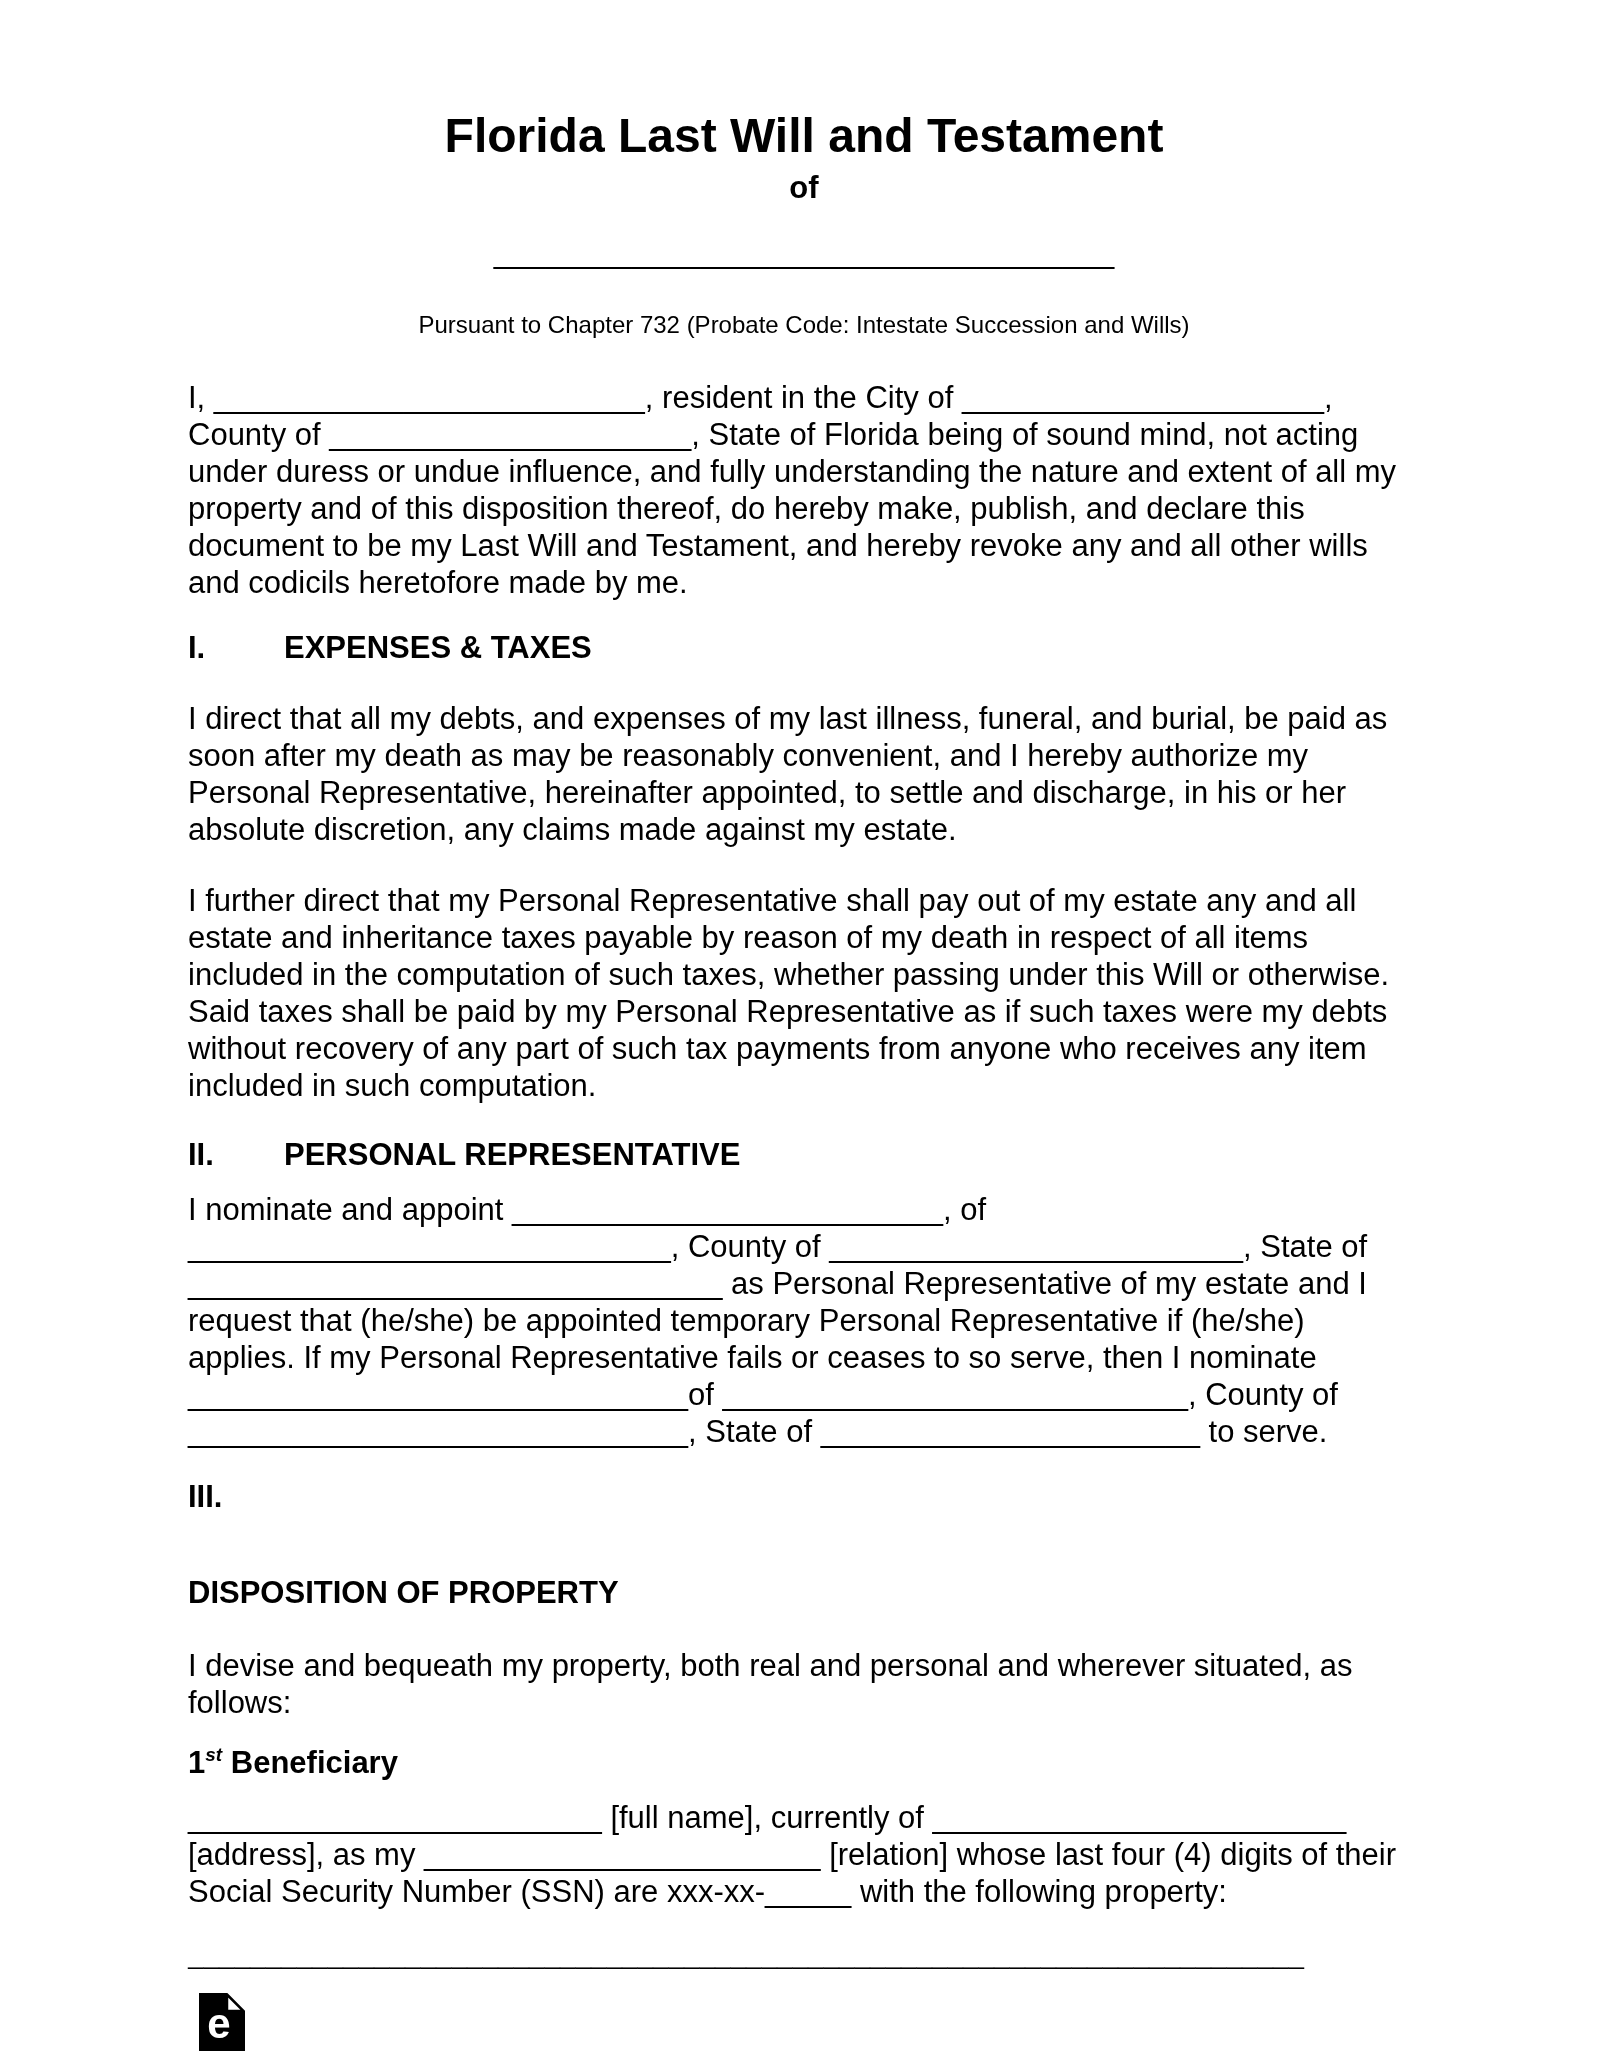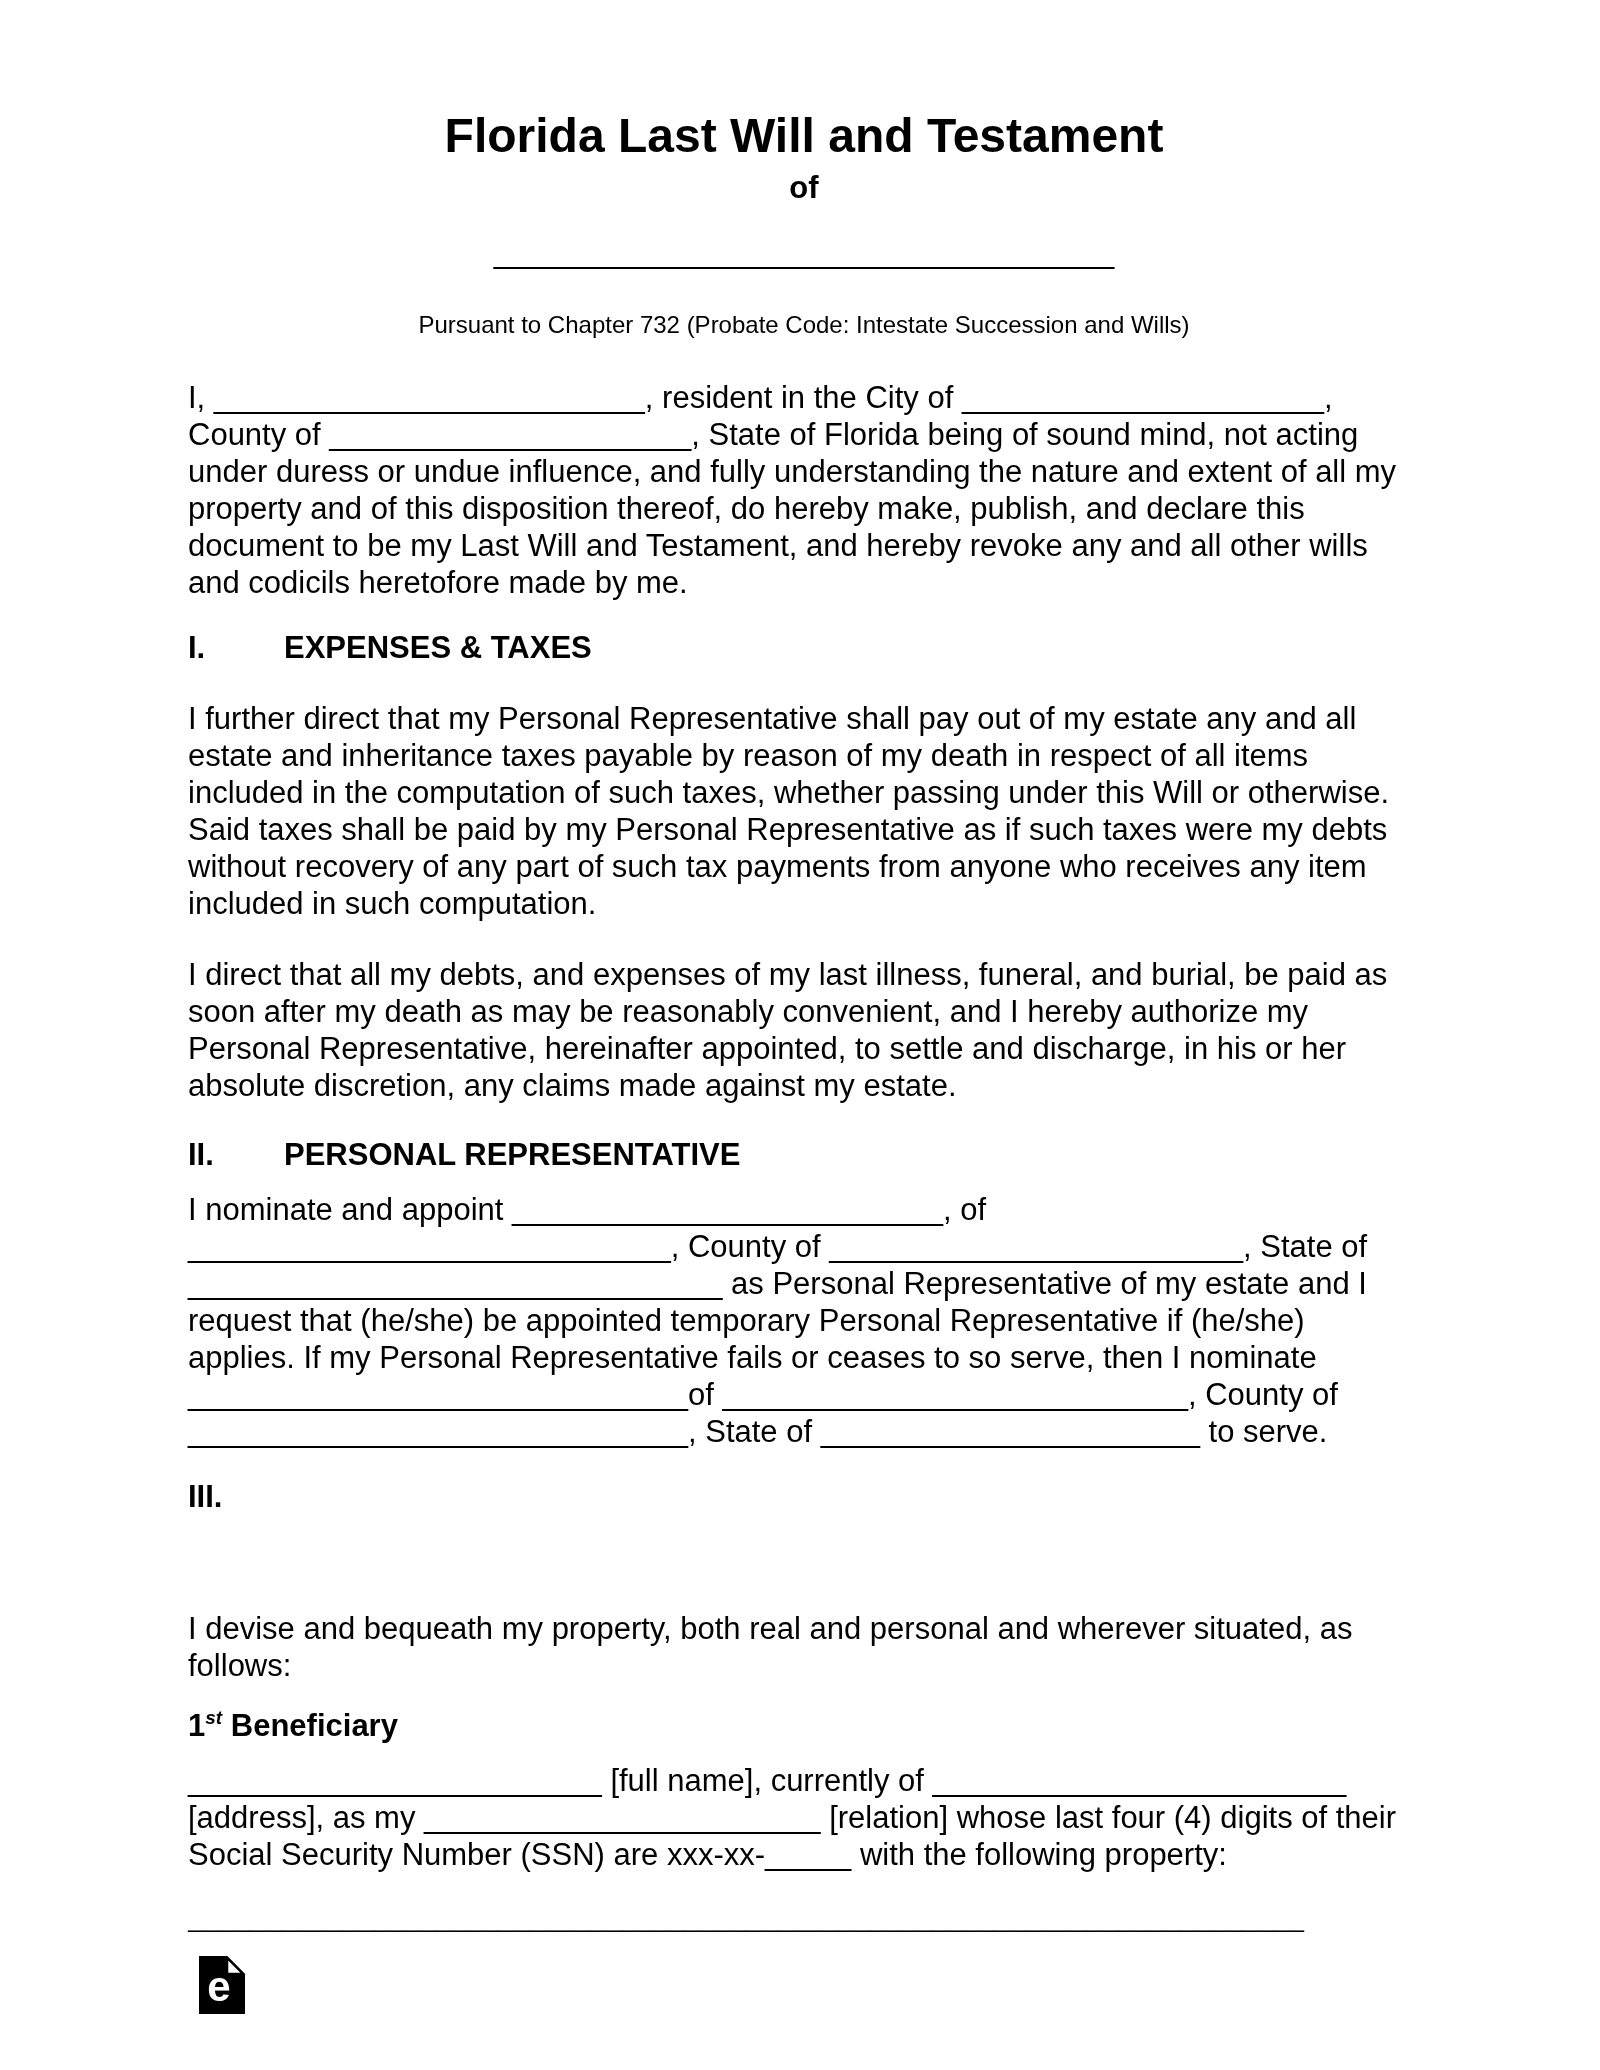--- a/index.html
+++ b/index.html
@@ -108,45 +108,46 @@
 County of _____________________, State of Florida being of sound mind, not acting
 under duress or undue influence, and fully understanding the nature and extent of all my
 property and of this disposition thereof, do hereby make, publish, and declare this
 document to be my Last Will and Testament, and hereby revoke any and all other wills
 and codicils heretofore made by me.</p>
 
   <div class="sec-heading" id="sec1-h">
     <span class="sec-num">I.</span>
     <span>EXPENSES &amp; TAXES</span>
   </div>
+  <p class="para" id="sec1-p1">I direct that all my debts, and expenses of my last illness, funeral, and burial, be paid as
+soon after my death as may be reasonably convenient, and I hereby authorize my
+Personal Representative, hereinafter appointed, to settle and discharge, in his or her
+absolute discretion, any claims made against my estate.</p>
   <p class="para" id="sec1-p2">I further direct that my Personal Representative shall pay out of my estate any and all
 estate and inheritance taxes payable by reason of my death in respect of all items
 included in the computation of such taxes, whether passing under this Will or otherwise.
 Said taxes shall be paid by my Personal Representative as if such taxes were my debts
 without recovery of any part of such tax payments from anyone who receives any item
 included in such computation.</p>
-  <p class="para" id="sec1-p1">I direct that all my debts, and expenses of my last illness, funeral, and burial, be paid as
-soon after my death as may be reasonably convenient, and I hereby authorize my
-Personal Representative, hereinafter appointed, to settle and discharge, in his or her
-absolute discretion, any claims made against my estate.</p>
 
   <div class="sec-heading" id="sec2-h">
     <span class="sec-num">II.</span>
     <span>PERSONAL REPRESENTATIVE</span>
   </div>
   <p class="para" id="sec2-p1">I nominate and appoint _________________________, of
 ____________________________, County of ________________________, State of
 _______________________________ as Personal Representative of my estate and I
 request that (he/she) be appointed temporary Personal Representative if (he/she)
 applies. If my Personal Representative fails or ceases to so serve, then I nominate
 _____________________________of ___________________________, County of
 _____________________________, State of ______________________ to serve.</p>
 
   <div class="sec-heading" id="sec3-h">
     <span class="sec-num">III.</span>
+    <span>DISPOSITION OF PROPERTY</span>
   </div>
   <p class="para" id="sec3-p1">I devise and bequeath my property, both real and personal and wherever situated, as
 follows:</p>
 
   <div class="benef-heading"><span>1</span><sup>st</sup> <span>Beneficiary</span></div>
 
   <p class="para benef-para">________________________ [full name], currently of ________________________
 [address], as my _______________________ [relation] whose last four (4) digits of their
 Social Security Number (SSN) are xxx-xx-_____ with the following property:</p>
 

